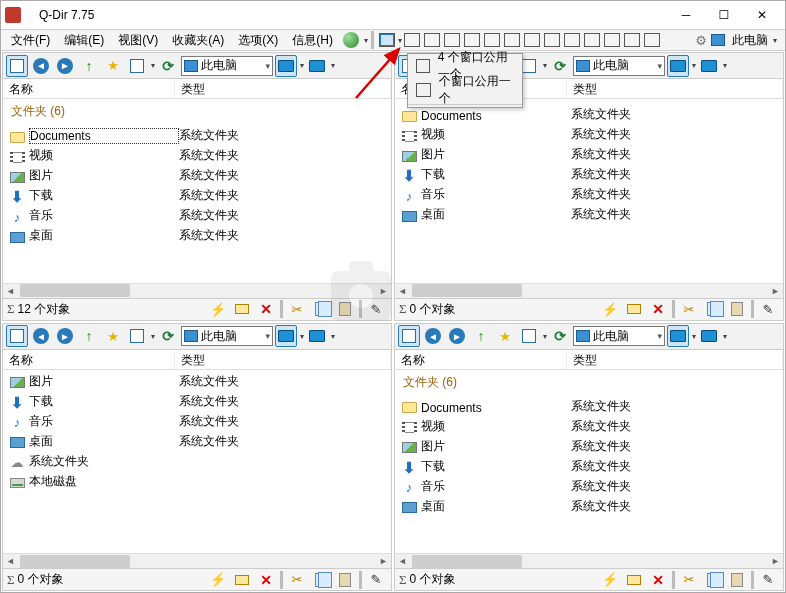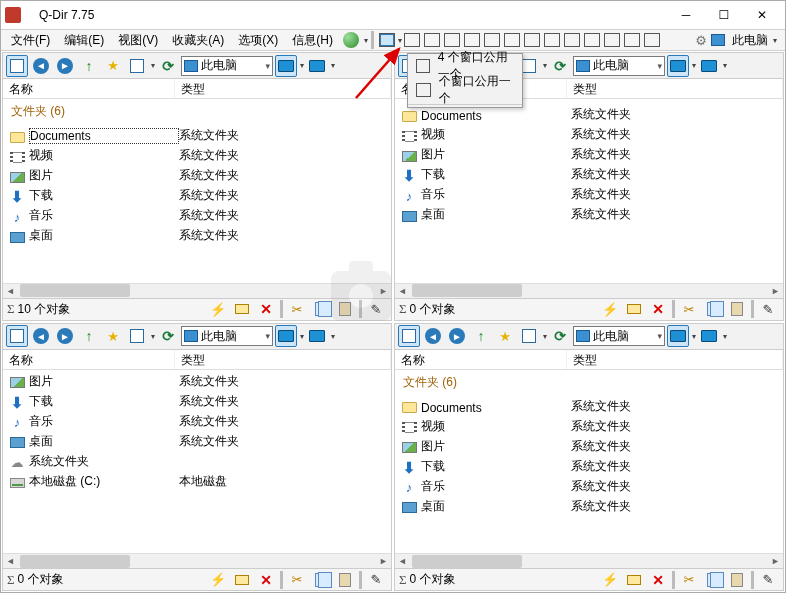--- a/index.html
+++ b/index.html
@@ -217,21 +217,21 @@
     <div class="scrollbar-h">
         <div class="sb-arrow">◄</div>
         <div class="sb-track">
           <div class="sb-thumb"></div>
         </div>
         <div class="sb-arrow">►</div>
       </div>
     <div class="status">
       <span class="stat-txt">
           <span class="ic-sigma">Σ</span>
-          <span>10 个对象</span>
+          <span>12 个对象</span>
         </span>
       <div class="tb-btn">
           <span class="ic-bolt">⚡</span>
         </div>
       <div class="tb-btn">
           <span class="ic-mail"></span>
         </div>
       <div class="tb-btn">
           <span class="ic-x">✕</span>
         </div>
@@ -451,21 +451,20 @@
       <div class="frow">
           <span class="ficon">
             <span class="ic-cloud">☁</span>
           </span>
           <span class="ftype">系统文件夹</span>
         </div>
       <div class="frow">
           <span class="ficon">
             <span class="ic-disk"></span>
           </span>
-          <span class="fname">本地磁盘 (C:)</span>
           <span class="ftype">本地磁盘</span>
         </div>
     </div>
     <div class="scrollbar-h">
         <div class="sb-arrow">◄</div>
         <div class="sb-track">
           <div class="sb-thumb"></div>
         </div>
         <div class="sb-arrow">►</div>
       </div>

